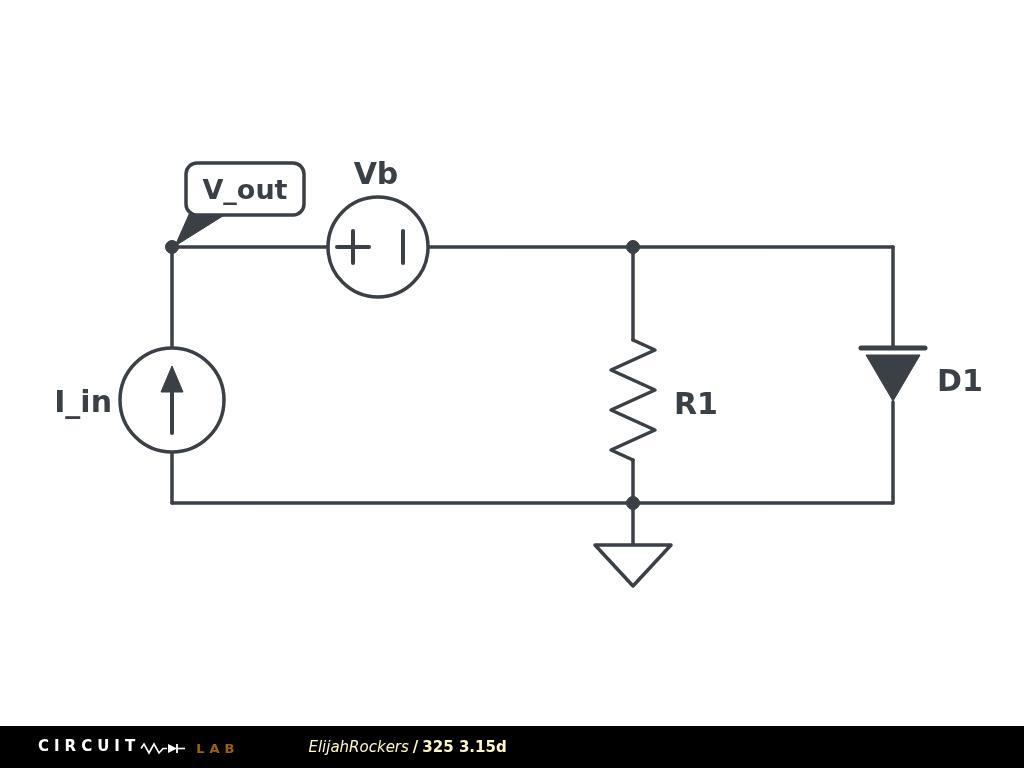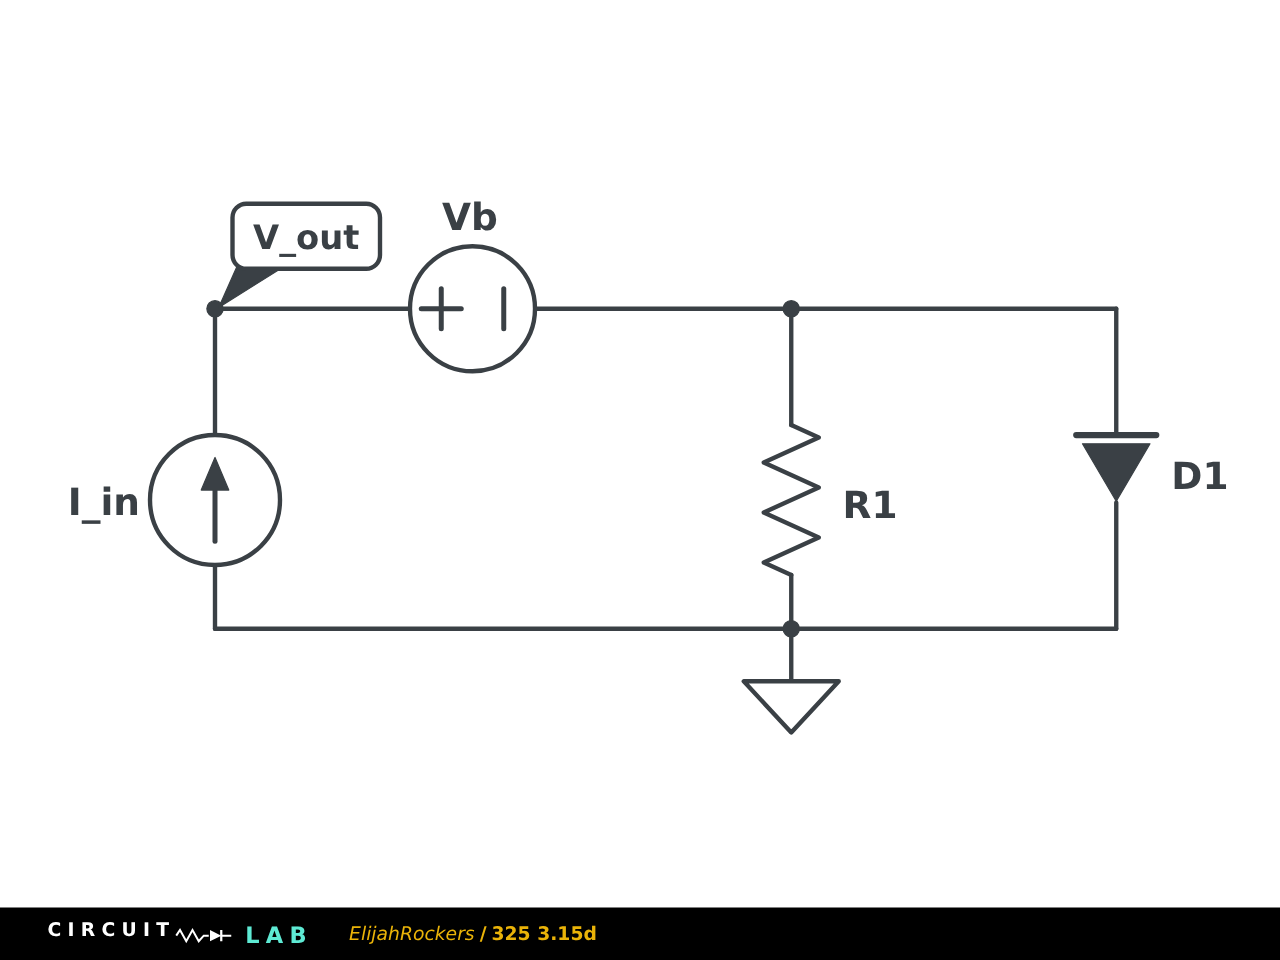--- a/index.html
+++ b/index.html
@@ -46,31 +46,31 @@
     font-weight: bold;
     letter-spacing: 5px;
     color: #ffffff;
   }
   .logo-row2 {
     display: flex;
     align-items: center;
     margin-top: 3px;
   }
   .logo-row2 .lab {
-    font-size: 18px;
+    font-size: 13px;
     font-weight: bold;
     letter-spacing: 5px;
-    color: #5eead4;
+    color: #a16207;
     margin-left: 4px;
   }
   .footer-text {
-    margin-left: 29px;
+    margin-left: 69px;
     font-size: 15px;
     line-height: 19px;
-    color: #eab308;
+    color: #fef9c3;
   }
   .footer-line1 .author { font-style: italic; font-weight: normal; }
   .footer-line1 .sep { margin: 0 4px; font-weight: bold; }
   .footer-line1 .title { font-weight: bold; }
   .footer-line2 { font-weight: bold; }
 </style>
 </head>
 <body>
 
 <div id="page">

